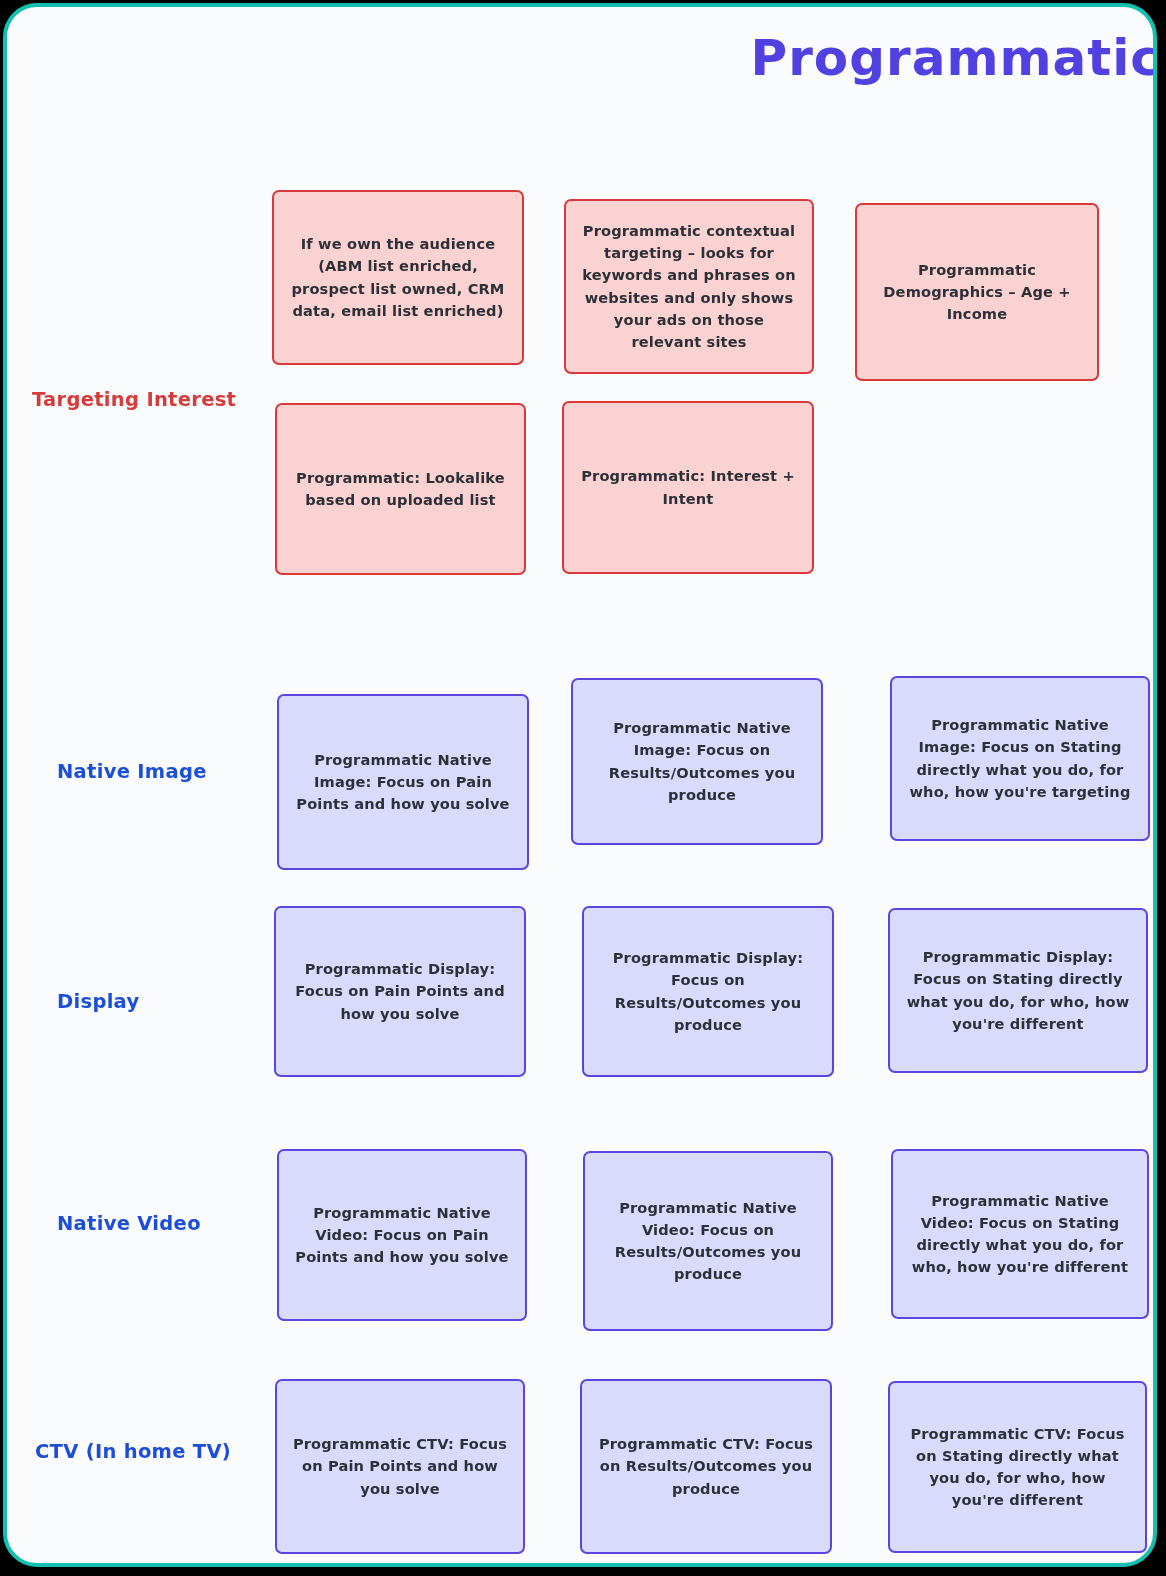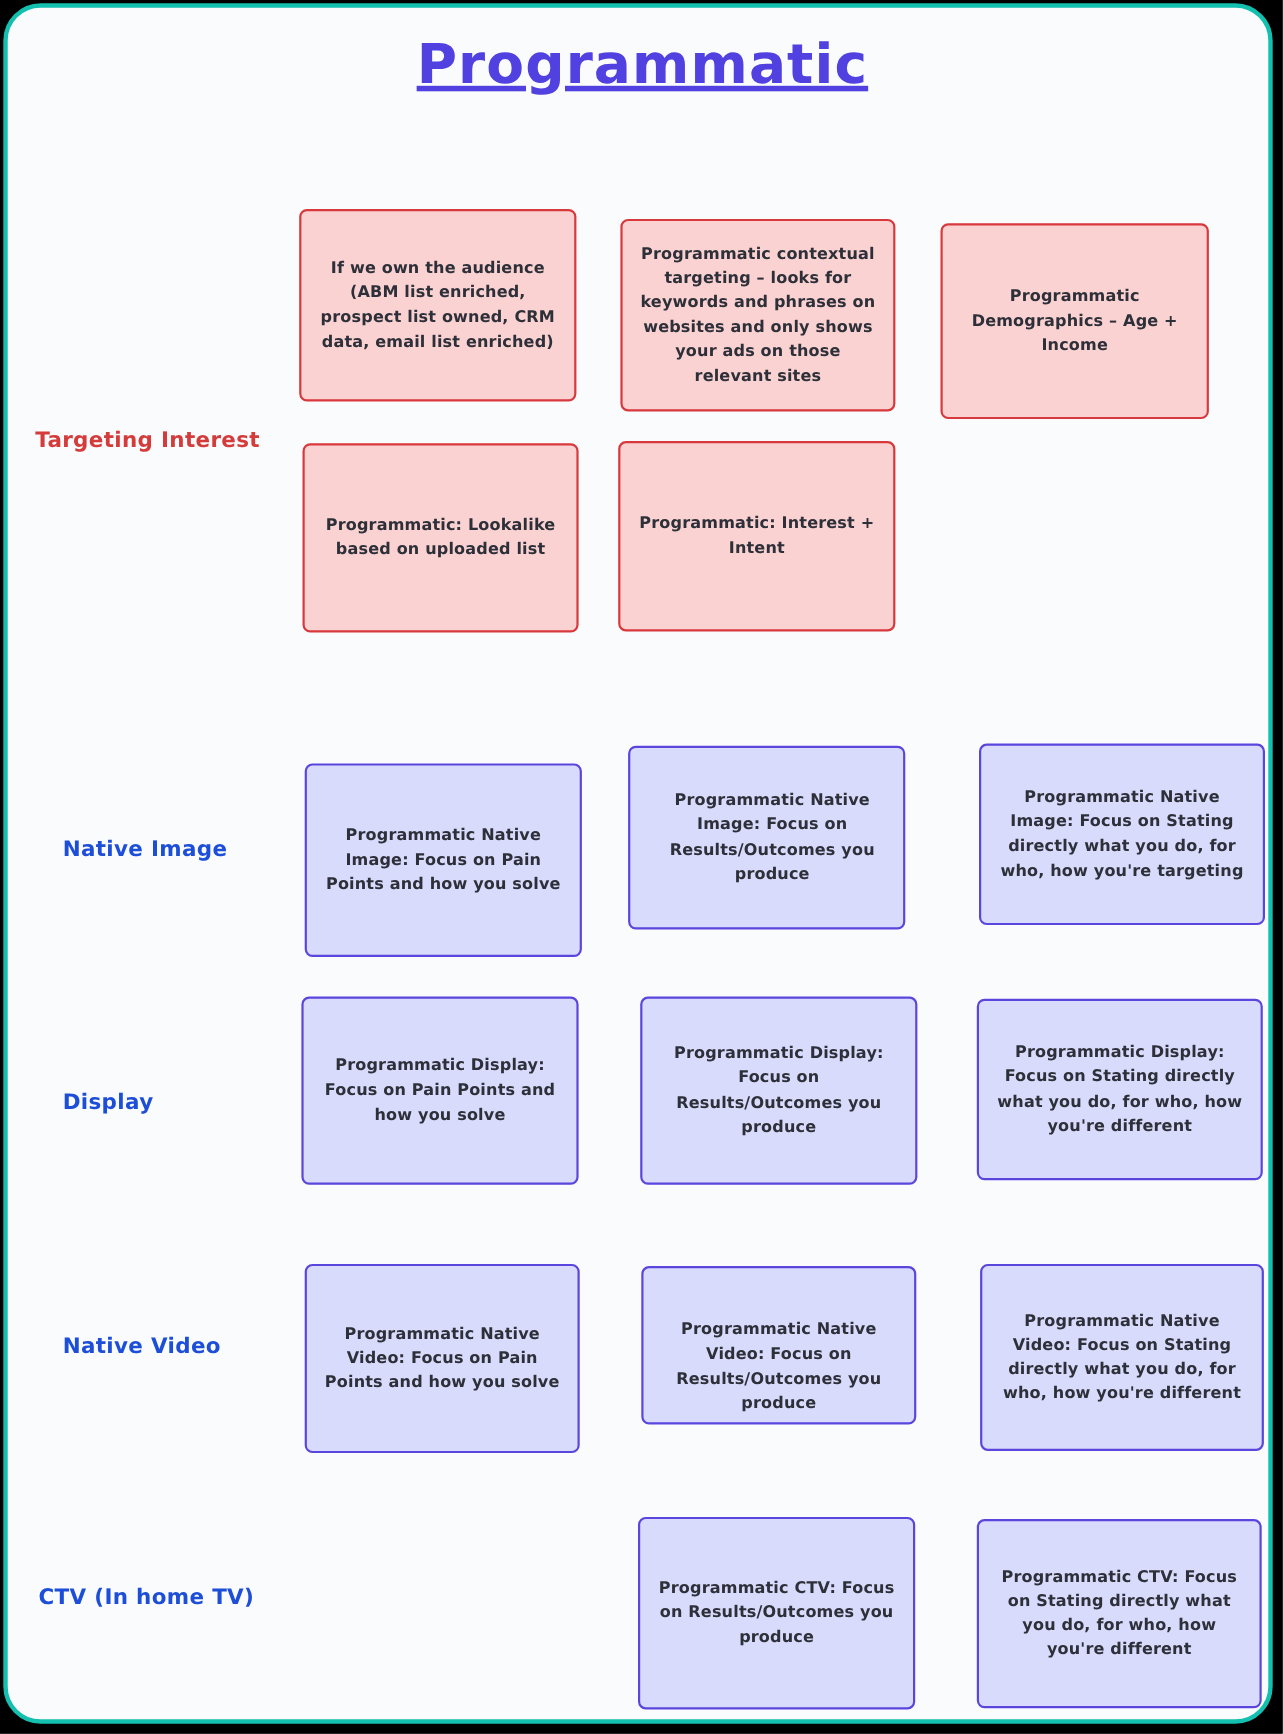--- a/index.html
+++ b/index.html
@@ -27,27 +27,26 @@
     box-sizing: border-box;
     overflow: hidden;
   }
 
   
   #page-title {
     position: absolute;
     left: 0;
     top: 22px;
     width: 1154px;
-    text-align: center;
+    text-align: right;
     font-size: 50px;
     font-weight: bold;
     letter-spacing: 1px;
     color: #5141e0;
     font-family: "DejaVu Sans", sans-serif;
-    text-decoration: underline;
   }
 
   
   .row-label {
     position: absolute;
     font-size: 19.5px;
     font-weight: bold;
     color: #1d4ed8;
     letter-spacing: 0.3px;
     white-space: nowrap;
@@ -139,30 +138,33 @@
   <div class="card purple" style="left:881px; top:901px; width:260px; height:165px;">
     <span class="txt">Programmatic Display: Focus on Stating directly what you do, for who, how you're different</span>
   </div>
 
   <div class="row-label" style="left:50px; top:1205px;">Native Video</div>
 
   <div class="card purple" style="left:270px; top:1142px; width:250px; height:172px;">
     <span class="txt">Programmatic Native Video: Focus on Pain Points and how you solve</span>
   </div>
 
-  <div class="card purple" style="left:576px; top:1144px; width:250px; height:144px;align-items:flex-end;">
+  <div class="card purple" style="left:576px; top:1144px; width:250px; height:180px;">
     <span class="txt">Programmatic Native Video: Focus on Results/Outcomes you produce</span>
   </div>
 
   <div class="card purple" style="left:884px; top:1142px; width:258px; height:170px;">
     <span class="txt">Programmatic Native Video: Focus on Stating directly what you do, for who, how you're different</span>
   </div>
 
   <div class="row-label" style="left:28px; top:1433px;">CTV (In home TV)</div>
 
+  <div class="card purple" style="left:268px; top:1372px; width:250px; height:175px;">
+    <span class="txt">Programmatic CTV: Focus on Pain Points and how you solve</span>
+  </div>
 
   <div class="card purple" style="left:573px; top:1372px; width:252px; height:175px;">
     <span class="txt">Programmatic CTV: Focus on Results/Outcomes you produce</span>
   </div>
 
   <div class="card purple" style="left:881px; top:1374px; width:259px; height:172px;">
     <span class="txt">Programmatic CTV: Focus on Stating directly what you do, for who, how you're different</span>
   </div>
 
 </div>

